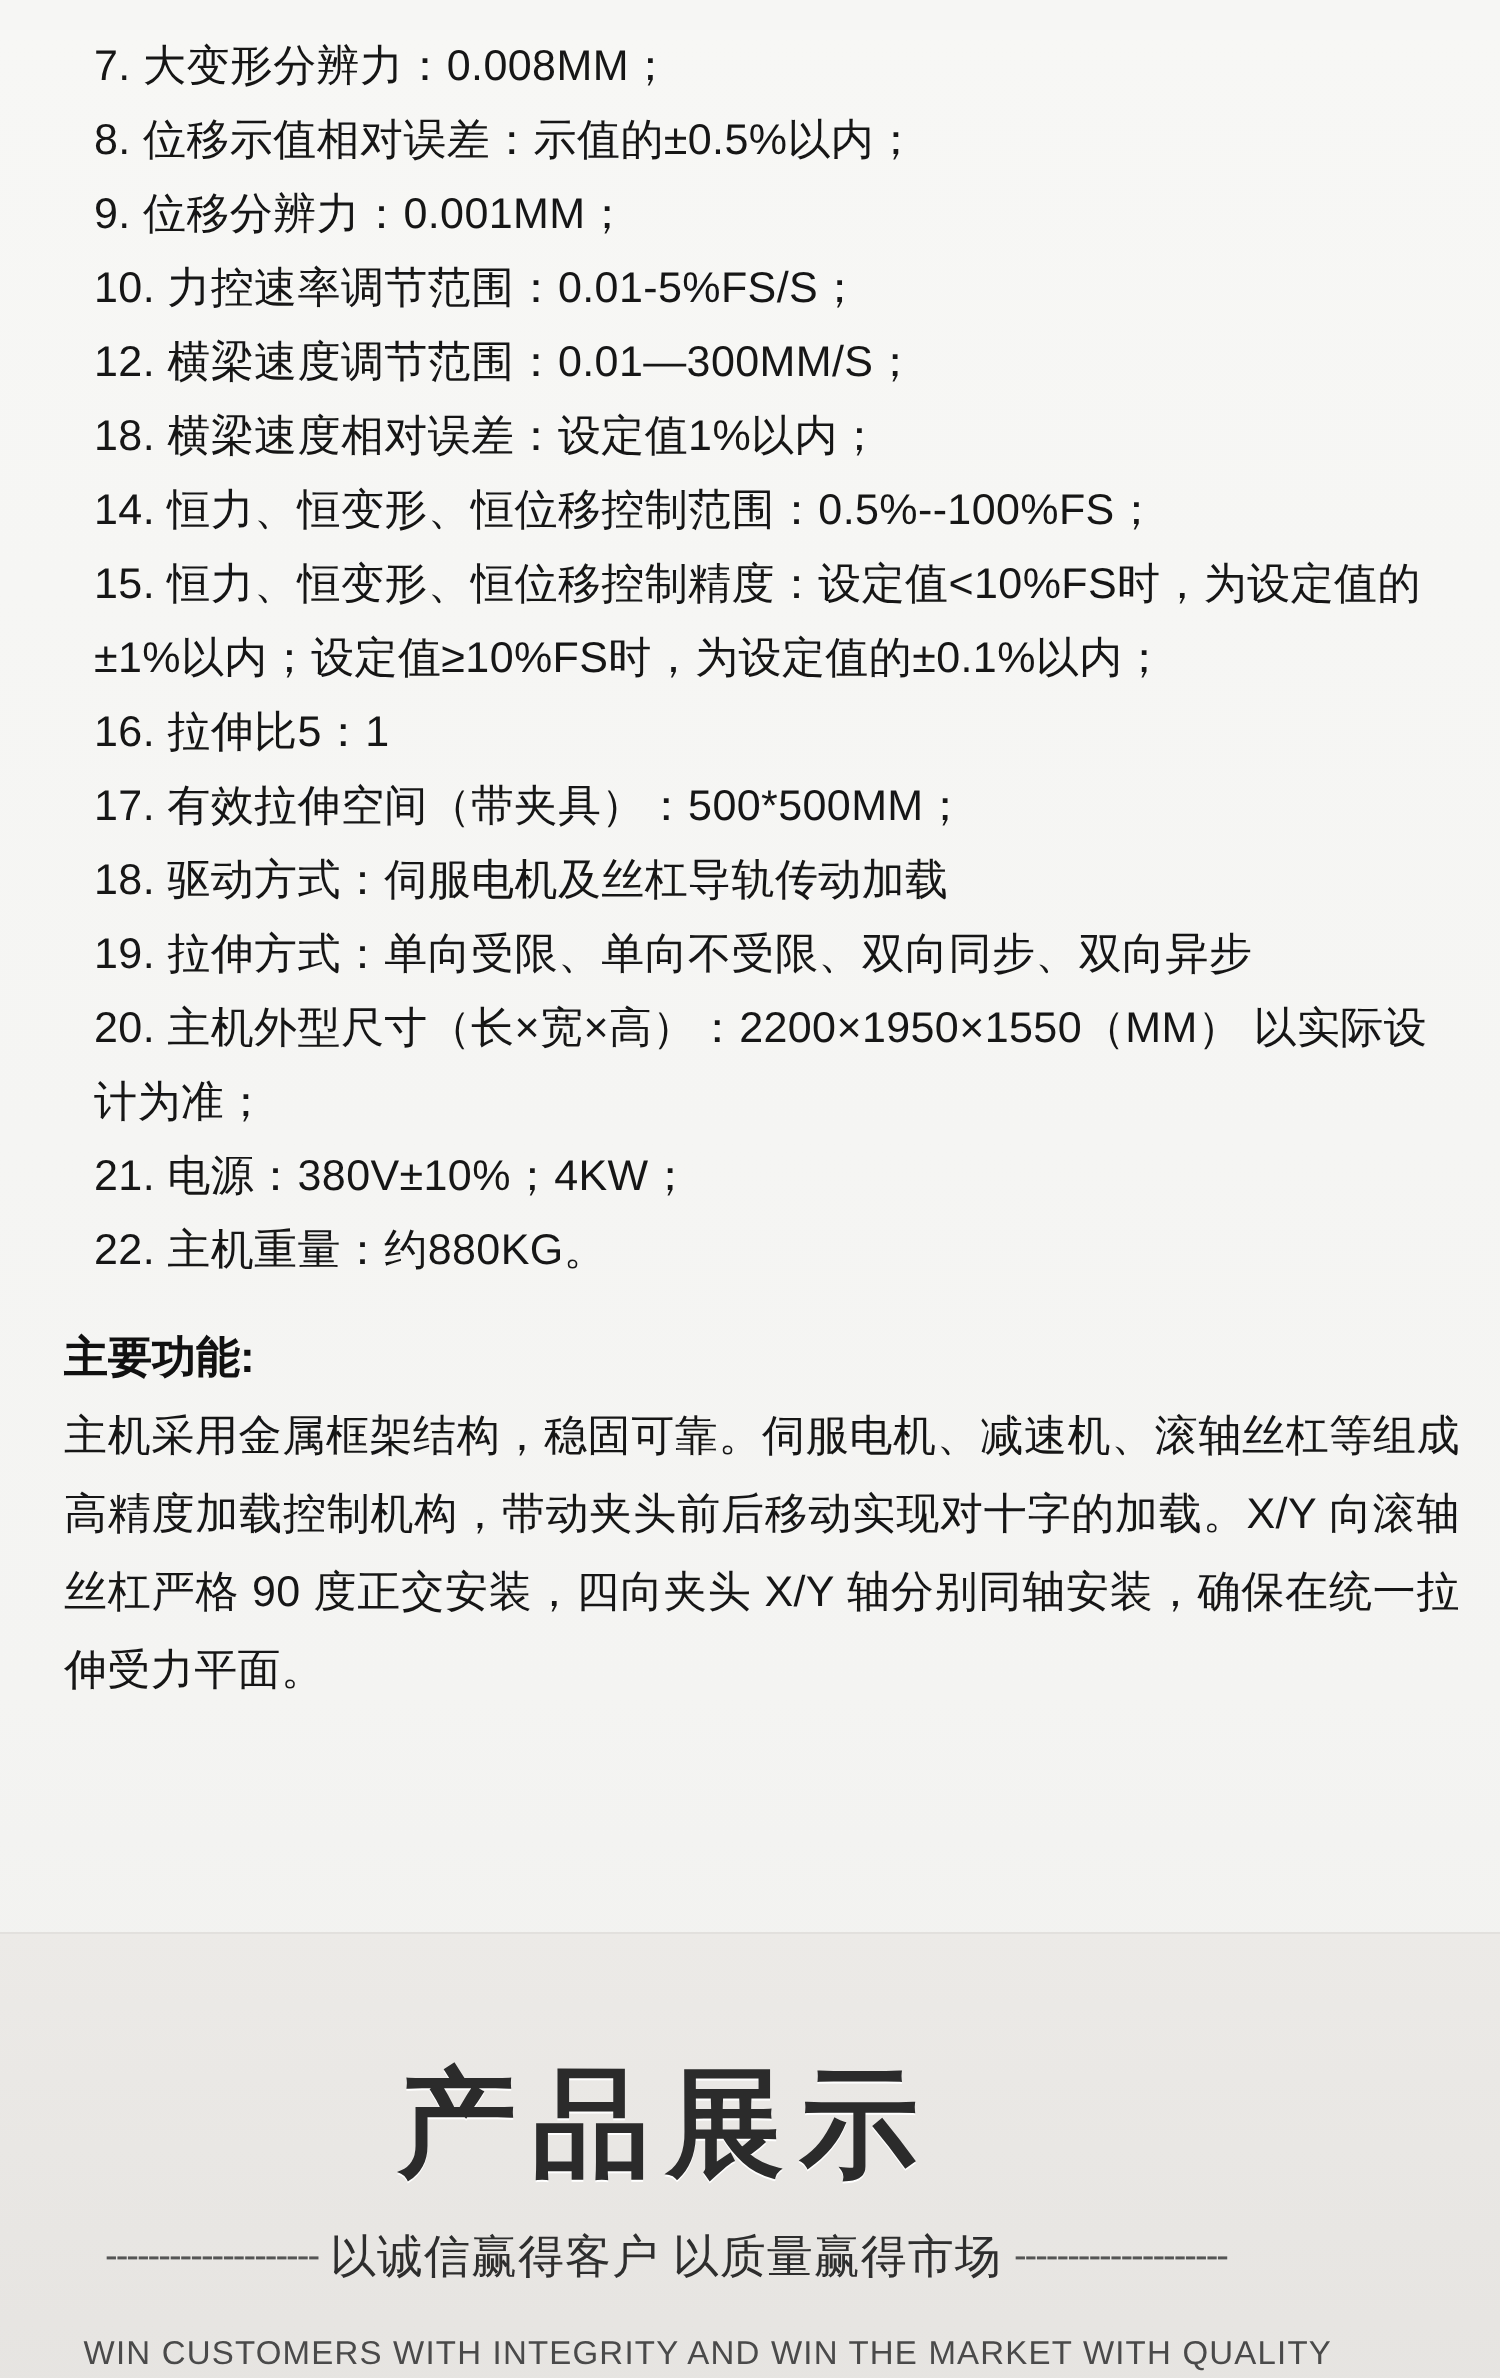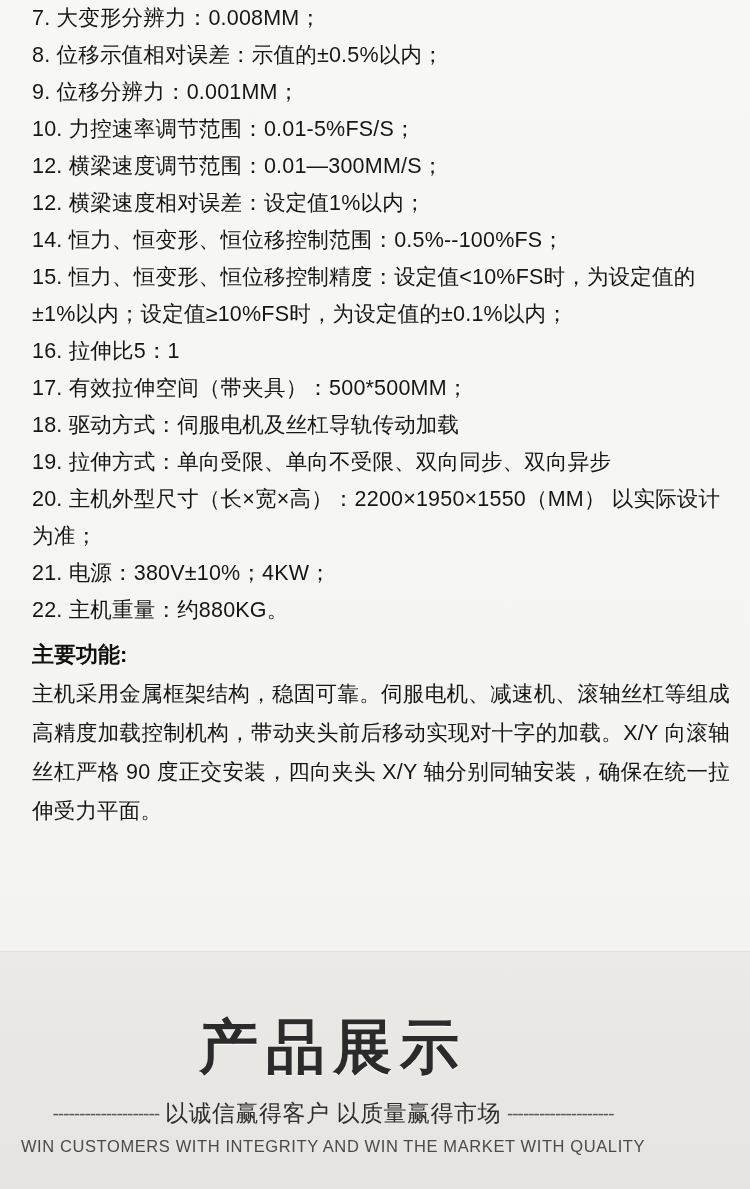--- a/index.html
+++ b/index.html
@@ -19,21 +19,21 @@
     width: 750px;
     height: 1189px;
     background: linear-gradient(180deg, #f7f7f5 0%, #f4f4f2 70%, #efefed 100%);
   }
   .spec-area {
     padding: 0 20px 0 32px;
     box-sizing: border-box;
   }
   .spec-list {
     list-style: none;
-    margin: 0;
+    margin: 15px;
     padding: 0;
   }
   .spec-list li {
     font-size: 21.5px;
     line-height: 37px;
     color: #161616;
     letter-spacing: 0.2px;
     word-break: break-word;
   }
   .section-title {
@@ -91,40 +91,41 @@
     color: #555;
     letter-spacing: -1px;
     font-family: "Liberation Sans", sans-serif;
   }
   .slogan-text {
     padding: 0 6px;
     font-size: 23px;
     color: #2e2e2e;
   }
   .slogan-en {
-    margin-top: 8px;
+    margin-top: 24px;
     font-size: 16.5px;
     letter-spacing: 0.6px;
     color: #4a4a4a;
     font-family: "Liberation Sans", sans-serif;
+    text-align: right;
   }
 </style>
 </head>
 <body>
 
 <div class="page">
 
   <div class="spec-area">
     <ul class="spec-list">
       <li>7. 大变形分辨力：0.008MM；</li>
       <li>8. 位移示值相对误差：示值的±0.5%以内；</li>
       <li>9. 位移分辨力：0.001MM；</li>
       <li>10. 力控速率调节范围：0.01-5%FS/S；</li>
       <li>12. 横梁速度调节范围：0.01—300MM/S；</li>
-      <li>12. 横梁速度相对误差：设定值1%以内；</li>
+      <li>18. 横梁速度相对误差：设定值1%以内；</li>
       <li>14. 恒力、恒变形、恒位移控制范围：0.5%--100%FS；</li>
       <li>15. 恒力、恒变形、恒位移控制精度：设定值&lt;10%FS时，为设定值的±1%以内；设定值≥10%FS时，为设定值的±0.1%以内；</li>
       <li>16. 拉伸比5：1</li>
       <li>17. 有效拉伸空间（带夹具）：500*500MM；</li>
       <li>18. 驱动方式：伺服电机及丝杠导轨传动加载</li>
       <li>19. 拉伸方式：单向受限、单向不受限、双向同步、双向异步</li>
       <li>20. 主机外型尺寸（长×宽×高）：2200×1950×1550（MM） 以实际设计为准；</li>
       <li>21. 电源：380V±10%；4KW；</li>
       <li>22. 主机重量：约880KG。</li>
     </ul>

